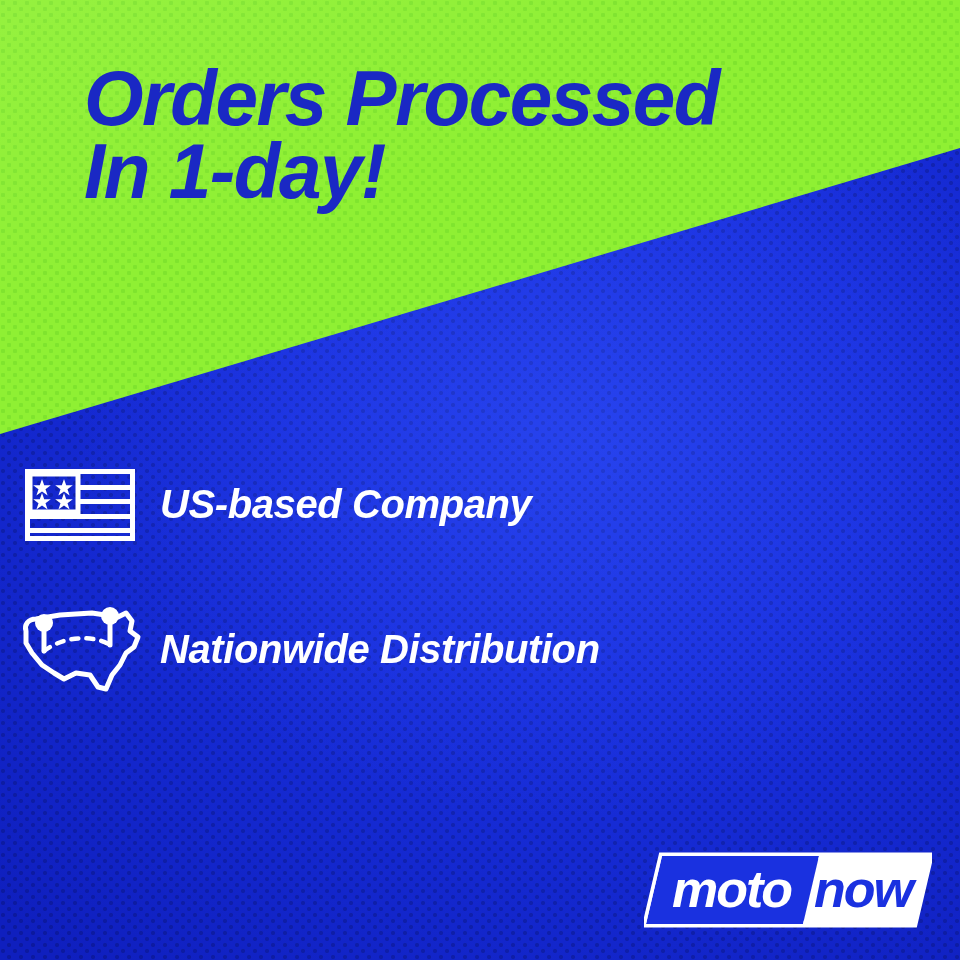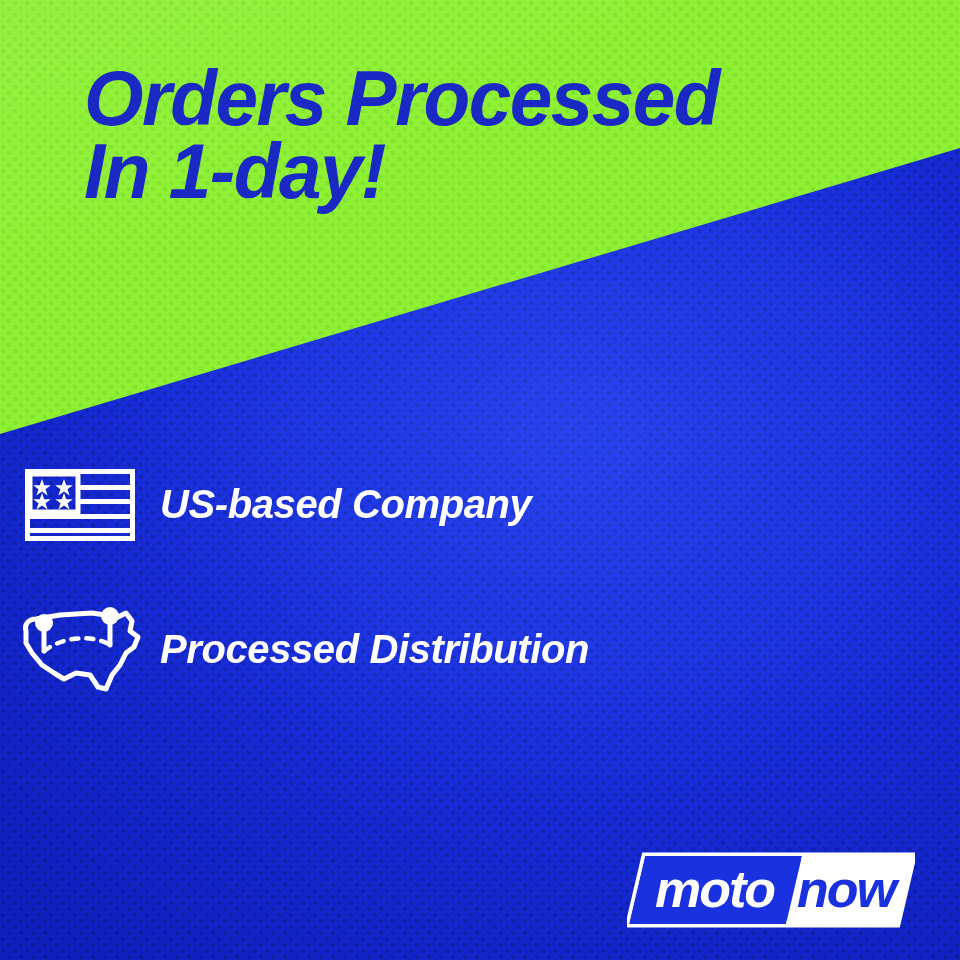--- a/index.html
+++ b/index.html
@@ -108,21 +108,21 @@
     font-size: 40px;
     font-weight: 700;
     font-style: italic;
     letter-spacing: -0.4px;
     white-space: nowrap;
   }
 
   
   .logo {
     position: absolute;
-    left: 627px;
+    left: 644px;
     top: 852px;
     width: 288px;
     height: 76px;
   }
   .logo svg { display: block; }
 </style>
 </head>
 <body>
 
 <div id="banner">
@@ -181,21 +181,21 @@
 
           <path d="M30 48 C 54 30, 84 34, 96 42" fill="none" stroke="#ffffff" stroke-width="4.5" stroke-linecap="round" stroke-dasharray="7 8"></path>
 
           <line x1="30" y1="48" x2="30" y2="26" stroke="#ffffff" stroke-width="5" stroke-linecap="round"></line>
           <circle cx="30" cy="20" r="9" fill="#ffffff"></circle>
 
           <line x1="96" y1="42" x2="96" y2="20" stroke="#ffffff" stroke-width="5" stroke-linecap="round"></line>
           <circle cx="96" cy="13" r="9" fill="#ffffff"></circle>
         </svg>
       </div>
-      <div class="feature-label">Processed Distribution</div>
+      <div class="feature-label">Nationwide Distribution</div>
     </div>
 
   </div>
 
   <div class="logo">
     <svg width="288" height="76" viewBox="0 0 288 76" aria-hidden="true">
       <defs>
         <clipPath id="logoClip">
           <polygon points="18,4 286,4 270,72 2,72"></polygon>
         </clipPath>

